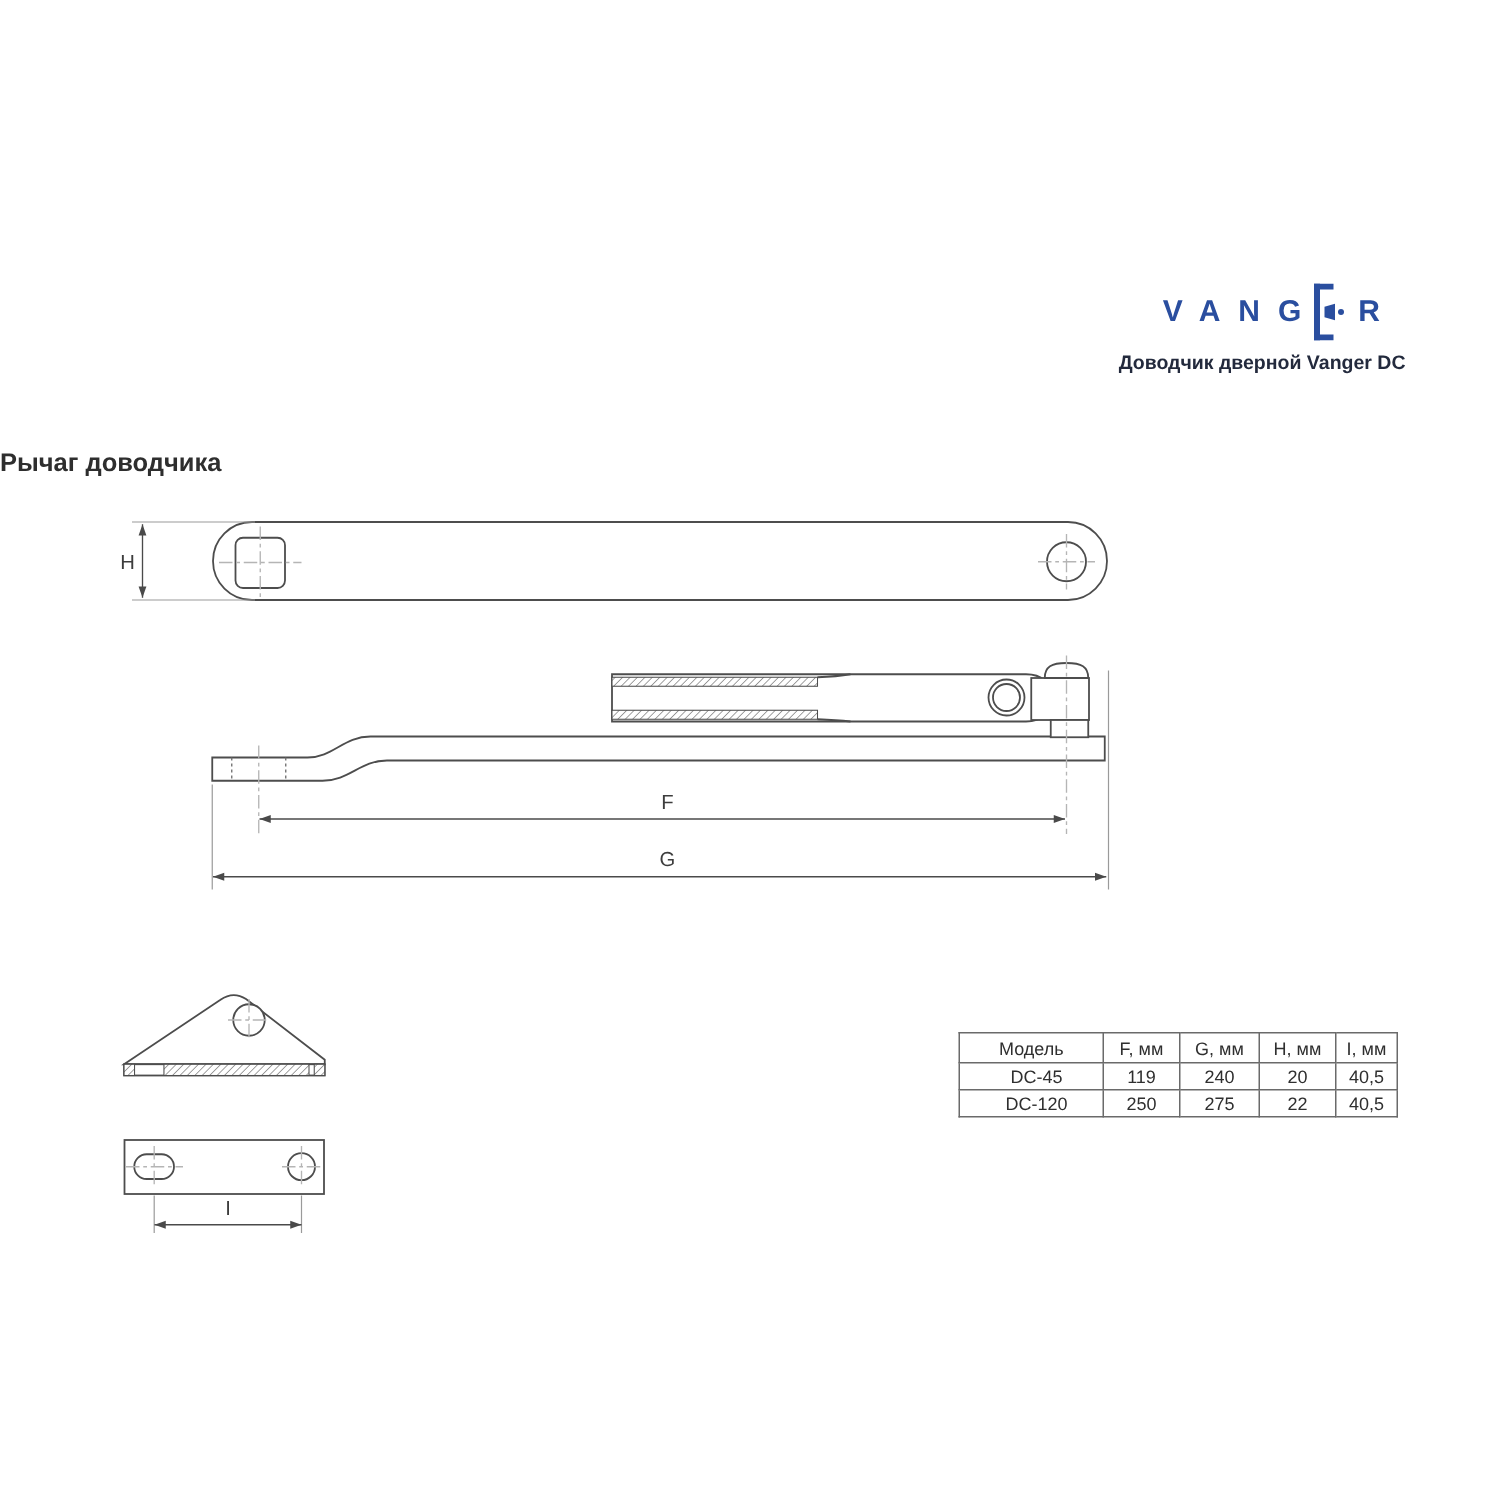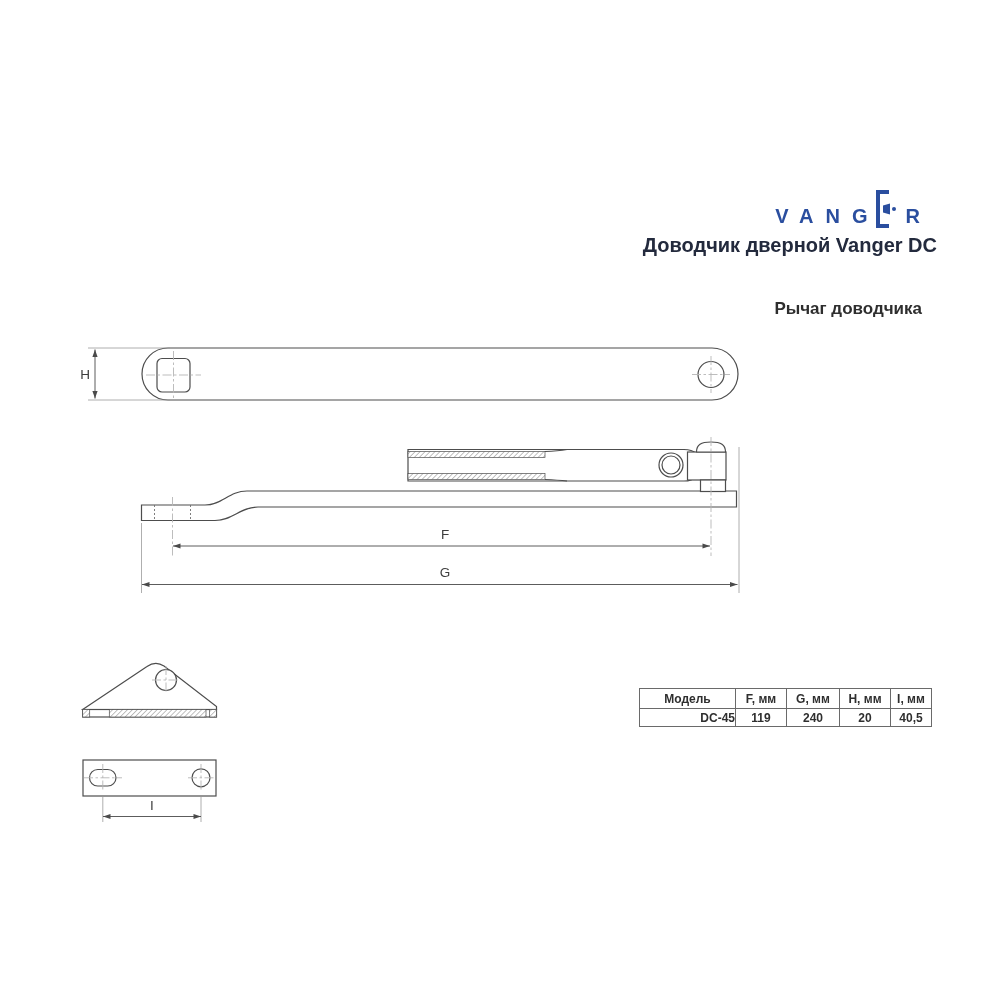--- a/index.html
+++ b/index.html
@@ -1,48 +1,48 @@
 <!DOCTYPE html>
 <html style="--logo-blue: #2a4e9f; --ink: #232a3d; --line: #4d4d4d;"><head>
 <meta charset="utf-8">
 <style>
   html,body{margin:0;padding:0;background:#fff;}
   .page{position:relative;width:1000px;height:1000px;background:#fff;overflow:hidden;
         font-family:"Liberation Sans",sans-serif;}
 
   
-  .logo{position:absolute;top:188px;right:68px;height:40px;display:flex;align-items:flex-end;
+  .logo{position:absolute;top:188px;right:68px;height:40px;display:flex;align-items:center;
         color:var(--logo-blue,#2a4e9f);font-weight:bold;font-size:20px;letter-spacing:12px;}
   .logo .e-glyph{margin:0 7px 0 -4px;display:block;}
-  .subtitle{position:absolute;top:234px;right:63px;font-size:20px;font-weight:bold;
+  .subtitle{position:absolute;top:234px;right:63px;font-size:13px;font-weight:bold;
             color:var(--ink,#232a3d);}
 
   
-  .drawing-title{position:absolute;top:299px;left:0;width:922px;text-align:right;
+  .drawing-title{position:absolute;top:299px;left:0;width:922px;text-align:left;
                  font-size:17px;font-weight:bold;color:#2e2e2e;}
 
   
   svg.drawings{position:absolute;left:0;top:0;}
   .ln  {fill:none;stroke:var(--line,#4d4d4d);stroke-width:1.2;}
   .lnf {fill:#fff;stroke:var(--line,#4d4d4d);stroke-width:1.2;}
   .hb  {fill:url(#ht);stroke:var(--line,#4d4d4d);stroke-width:0.7;}
   .cl  {fill:none;stroke:#b5b5b5;stroke-width:0.9;stroke-dasharray:9 2.5 2.5 2.5;}
   .hid {fill:none;stroke:#6f6f6f;stroke-width:0.9;stroke-dasharray:2 2;}
   .ext {fill:none;stroke:#9a9a9a;stroke-width:0.8;}
   .dim {fill:none;stroke:#4a4a4a;stroke-width:0.9;}
   .ar  {fill:#4a4a4a;stroke:none;}
   .dimtext{fill:#3d3d3d;font-size:13.5px;font-family:"Liberation Sans",sans-serif;}
 
   
   .spec-table{position:absolute;left:639px;top:688px;border-collapse:collapse;
               table-layout:fixed;font-size:12px;color:#2f2f2f;}
   .spec-table th,.spec-table td{border:1px solid #6a6a6a;padding:0;height:17px;
-              text-align:center;font-weight:bold;white-space:nowrap;margin-top:40px;}
+              text-align:center;font-weight:normal;white-space:nowrap;margin-top:40px;}
   .spec-table th{height:19px;}
-  .spec-table td.model{text-align:right;padding-left:7px;}
+  .spec-table td.model{text-align:center;padding-left:7px;}
 </style>
 </head>
 <body>
 
 <div class="page">
 
   <div class="logo">
     <span>VANG</span>
     <svg class="e-glyph" width="23" height="38" viewBox="0 0 23 38">
       <g fill="#2a4e9f">
@@ -174,16 +174,23 @@
       </tr>
     </thead>
     <tbody>
       <tr>
         <td class="model">DC-45</td>
         <td>119</td>
         <td>240</td>
         <td>20</td>
         <td>40,5</td>
       </tr>
+      <tr>
+        <td class="model">DC-120</td>
+        <td>250</td>
+        <td>275</td>
+        <td>22</td>
+        <td>40,5</td>
+      </tr>
     </tbody>
   </table>
 
 </div>
 
 </body></html>

